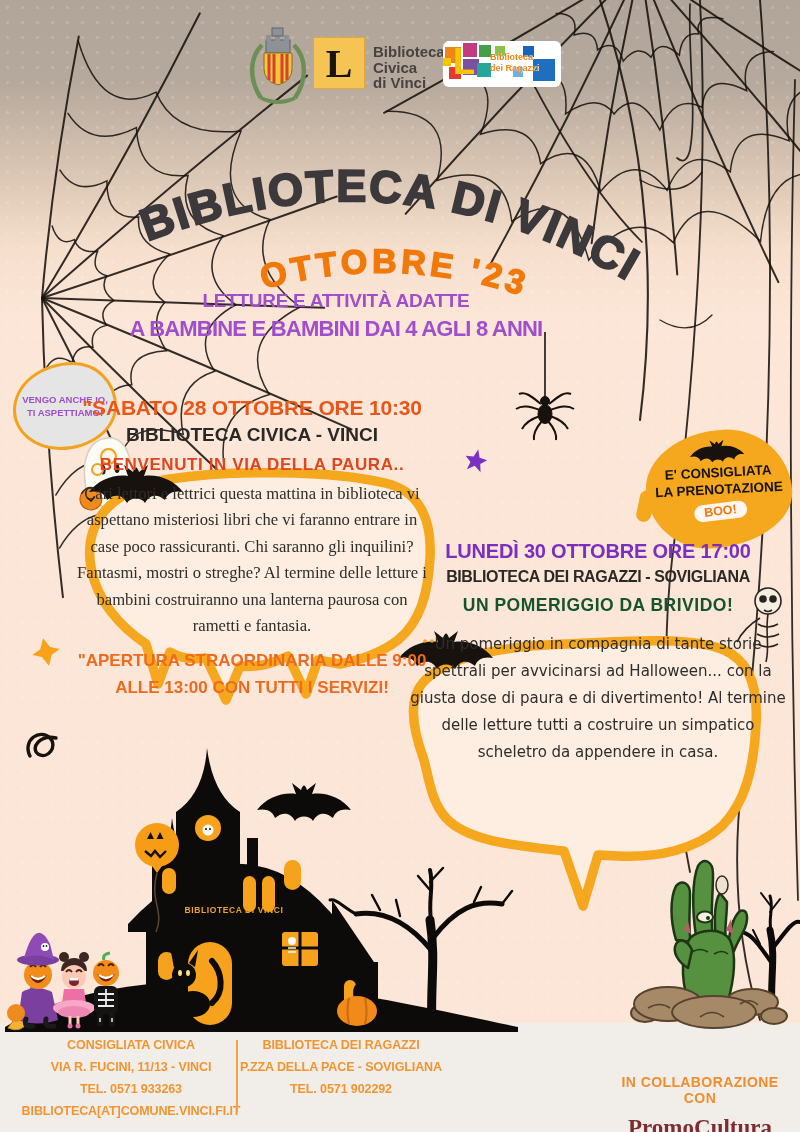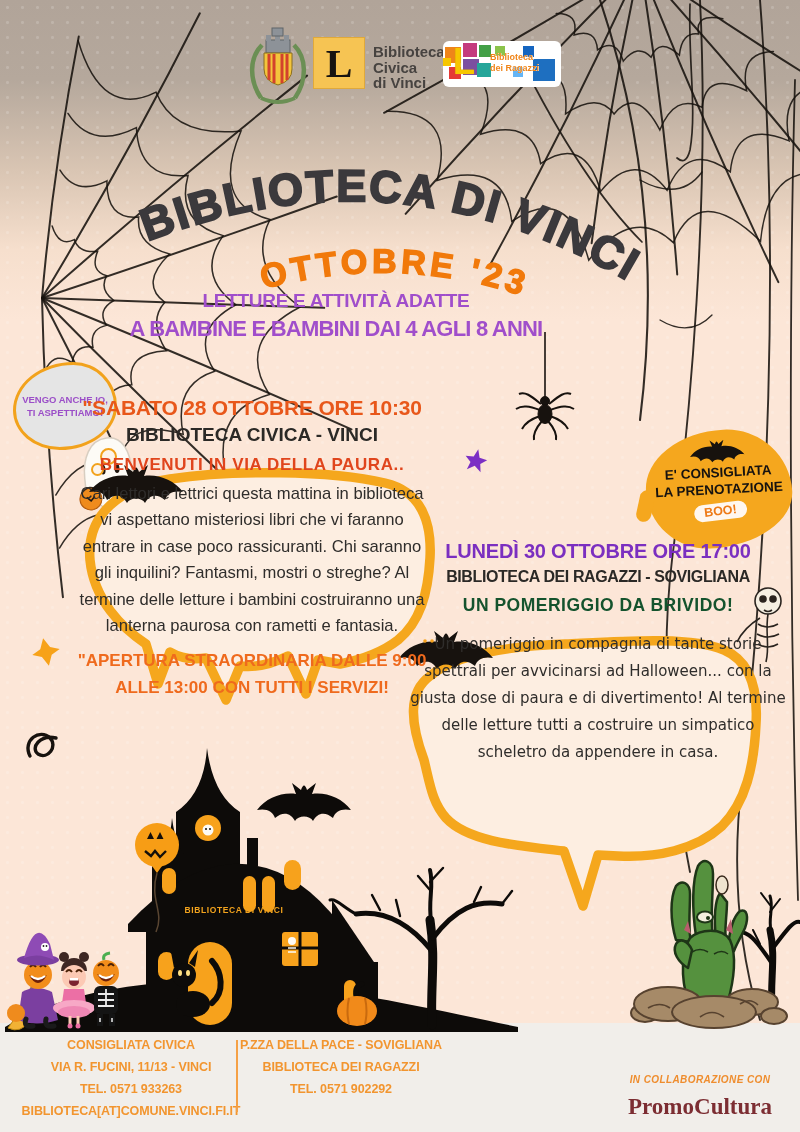--- a/index.html
+++ b/index.html
@@ -39,41 +39,41 @@
            display:flex;flex-direction:column;align-items:center;justify-content:center;
            color:#9b4fc8;font-weight:bold;font-size:9.5px;line-height:13px;text-align:center;}
   .tb-dot{background:#fdf4ea;border:2px solid #f2a21c;border-radius:50%;}
 
   
   .ev-left{left:62px;top:396px;width:380px;text-align:center;}
   .ev-right{left:406px;top:540px;width:384px;text-align:center;}
   .dt-orange{color:#e8571a;font-weight:bold;font-size:21px;letter-spacing:-.2px;}
   .loc{color:#2b2926;font-weight:bold;font-size:19px;margin-top:4px;}
   .drip-orange{color:#e0451d;font-weight:bold;font-size:17px;letter-spacing:.6px;margin-top:9px;}
-  .body-txt{font-family:Liberation Sans, sans-serif;color:#2f2d2b;font-size:16.6px;line-height:26.4px;margin-top:6px;}
+  .body-txt{font-family:Liberation Serif, serif;color:#2f2d2b;font-size:16.6px;line-height:26.4px;margin-top:6px;}
   .note-orange{color:#ef6a1d;font-weight:bold;font-size:17px;line-height:27px;margin-top:8px;}
   .dt-purple{color:#7b2fc0;font-weight:bold;font-size:20px;letter-spacing:-.2px;}
   .loc2{color:#2b2926;font-weight:bold;font-size:16px;letter-spacing:-.4px;margin-top:5px;}
   .drip-purple{color:#14532d;font-weight:bold;font-size:17.5px;letter-spacing:.5px;margin-top:9px;}
   .body-txt2{font-family:"DejaVu Sans",sans-serif;color:#2f2d2b;font-size:15px;line-height:27px;margin-top:15px;}
 
   
   .badge{left:646px;top:430px;width:146px;height:118px;background:#f5a71e;
          border-radius:55% 45% 58% 42%/48% 55% 45% 52%;transform:rotate(-3deg);
          display:flex;flex-direction:column;align-items:center;}
   .badge-txt{color:#171310;font-weight:bold;font-size:13.5px;line-height:17px;text-align:center;}
   .badge-pill{margin-top:5px;background:#fff7ef;border-radius:10px;padding:1px 10px 2px;
               color:#ee7a16;font-weight:bold;font-size:12.5px;transform:rotate(-4deg);}
   .badge-comma{left:638px;top:490px;width:15px;height:32px;background:#f5a71e;border-radius:8px;transform:rotate(12deg);}
 
   
   .f-col{top:1034px;text-align:center;color:#f2952f;font-weight:bold;font-size:12.5px;line-height:22px;letter-spacing:-.1px;}
   .f-div{left:236px;top:1040px;width:2px;height:72px;background:#f5a045;}
   .collab{left:610px;top:1074px;width:180px;text-align:center;}
-  .collab-label{color:#ef8d2e;font-weight:bold;font-size:10px;letter-spacing:.4px;font-style:italic;}
+  .collab-label{color:#ef8d2e;font-weight:bold;font-size:14px;letter-spacing:.4px;}
   .collab-name{font-family:"Liberation Serif",serif;color:#7c2d32;font-size:23px;font-weight:bold;margin-top:9px;}
 </style>
 </head>
 <body>
 
 <div class="abs bg"></div>
 <div class="abs footer-bg"></div>
 
 <svg id="art" class="abs" width="800" height="1132" viewBox="0 0 800 1132">
   <defs>
@@ -416,20 +416,20 @@
 </div>
 
 <div class="abs f-col" style="left:11px;width:240px">
   <div>CONSIGLIATA CIVICA</div>
   <div>VIA R. FUCINI, 11/13 - VINCI</div>
   <div>TEL. 0571 933263</div>
   <div>BIBLIOTECA[AT]COMUNE.VINCI.FI.IT</div>
 </div>
 <div class="abs f-div"></div>
 <div class="abs f-col" style="left:221px;width:240px">
+  <div>BIBLIOTECA DEI RAGAZZI</div>
   <div>P.ZZA DELLA PACE - SOVIGLIANA</div>
-  <div>BIBLIOTECA DEI RAGAZZI</div>
   <div>TEL. 0571 902292</div>
 </div>
 <div class="abs collab">
   <div class="collab-label">IN COLLABORAZIONE CON</div>
   <div class="collab-name">PromoCultura</div>
 </div>
 
 </body></html>

